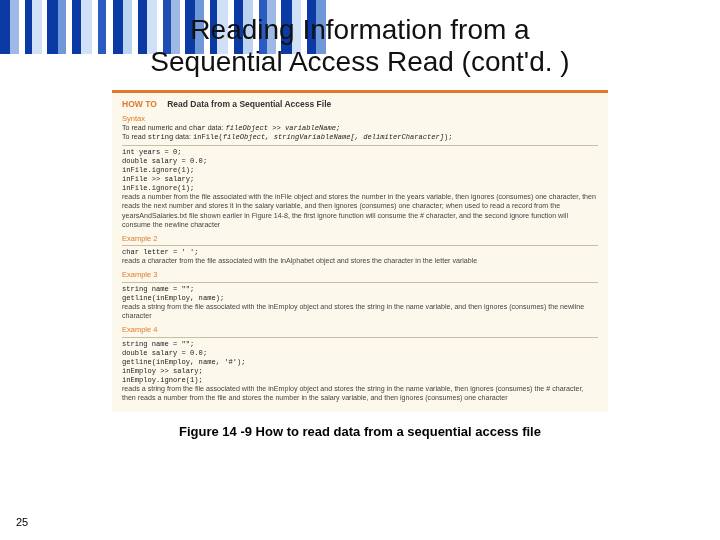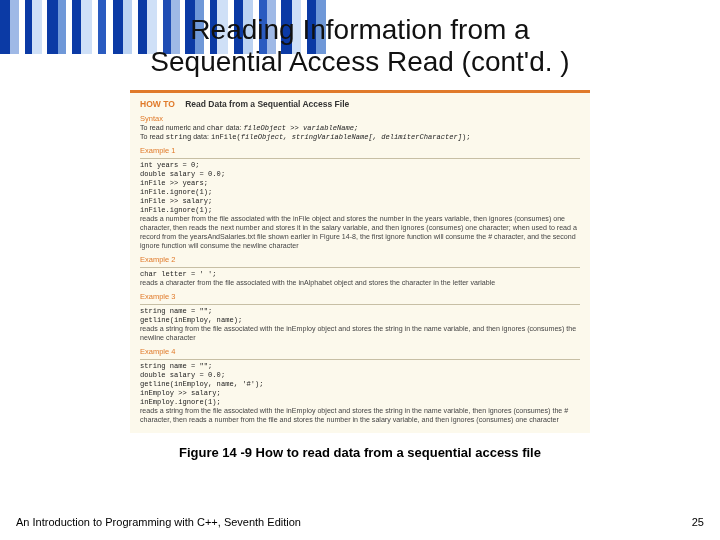--- a/index.html
+++ b/index.html
@@ -29,21 +29,21 @@
     font-size: 28px;
     text-align: center;
     padding-top: 14px;
     line-height: 1.15;
     color: #111;
   }
   .howto-box {
     position: relative;
     z-index: 2;
     margin: 12px auto 6px auto;
-    width: 460px;
+    width: 496px;
     background: #fcf9ec;
     border-top: 3px solid #e07a2a;
     padding: 6px 10px 8px 10px;
     font-size: 7.1px;
     color: #333;
     line-height: 1.28;
   }
   .howto-head {
     color: #e07a2a;
     font-weight: bold;
@@ -143,25 +143,23 @@
 
   <div class="section-label">Syntax</div>
   <div>
     <span>To read numeric and </span><span class="mono">char</span><span> data: </span><span class="mono ital">fileObject &gt;&gt; variableName;</span>
   </div>
   <div>
     <span>To read </span><span class="mono">string</span><span> data: </span><span class="mono">inFile(</span><span class="mono ital">fileObject, stringVariableName[, delimiterCharacter]</span><span class="mono">);</span>
   </div>
 
   <div class="ex">
-    <div class="section-label">Example 1</div>
     <hr>
     <div class="mono">int years = 0;</div>
     <div class="mono">double salary = 0.0;</div>
-    <div class="mono">inFile &gt;&gt; years;</div>
     <div class="mono">inFile.ignore(1);</div>
     <div class="mono">inFile &gt;&gt; salary;</div>
     <div class="mono">inFile.ignore(1);</div>
     <div class="desc">reads a number from the file associated with the inFile object and stores the number in the years variable, then ignores (consumes) one character, then reads the next number and stores it in the salary variable, and then ignores (consumes) one character; when used to read a record from the yearsAndSalaries.txt file shown earlier in Figure 14-8, the first ignore function will consume the # character, and the second ignore function will consume the newline character</div>
   </div>
 
   <div class="ex">
     <div class="section-label">Example 2</div>
     <hr>
     <div class="mono">char letter = ' ';</div>
@@ -184,15 +182,14 @@
     <div class="mono">getline(inEmploy, name, '#');</div>
     <div class="mono">inEmploy &gt;&gt; salary;</div>
     <div class="mono">inEmploy.ignore(1);</div>
     <div class="desc">reads a string from the file associated with the inEmploy object and stores the string in the name variable, then ignores (consumes) the # character, then reads a number from the file and stores the number in the salary variable, and then ignores (consumes) one character</div>
   </div>
 </div>
 
 <div class="caption">Figure 14 -9 How to read data from a sequential access file</div>
 
 <div class="footer">
-  <span>An Introduction to Programming with C++, Seventh Edition</span>
   <span>25</span>
 </div>
 
 </body></html>

